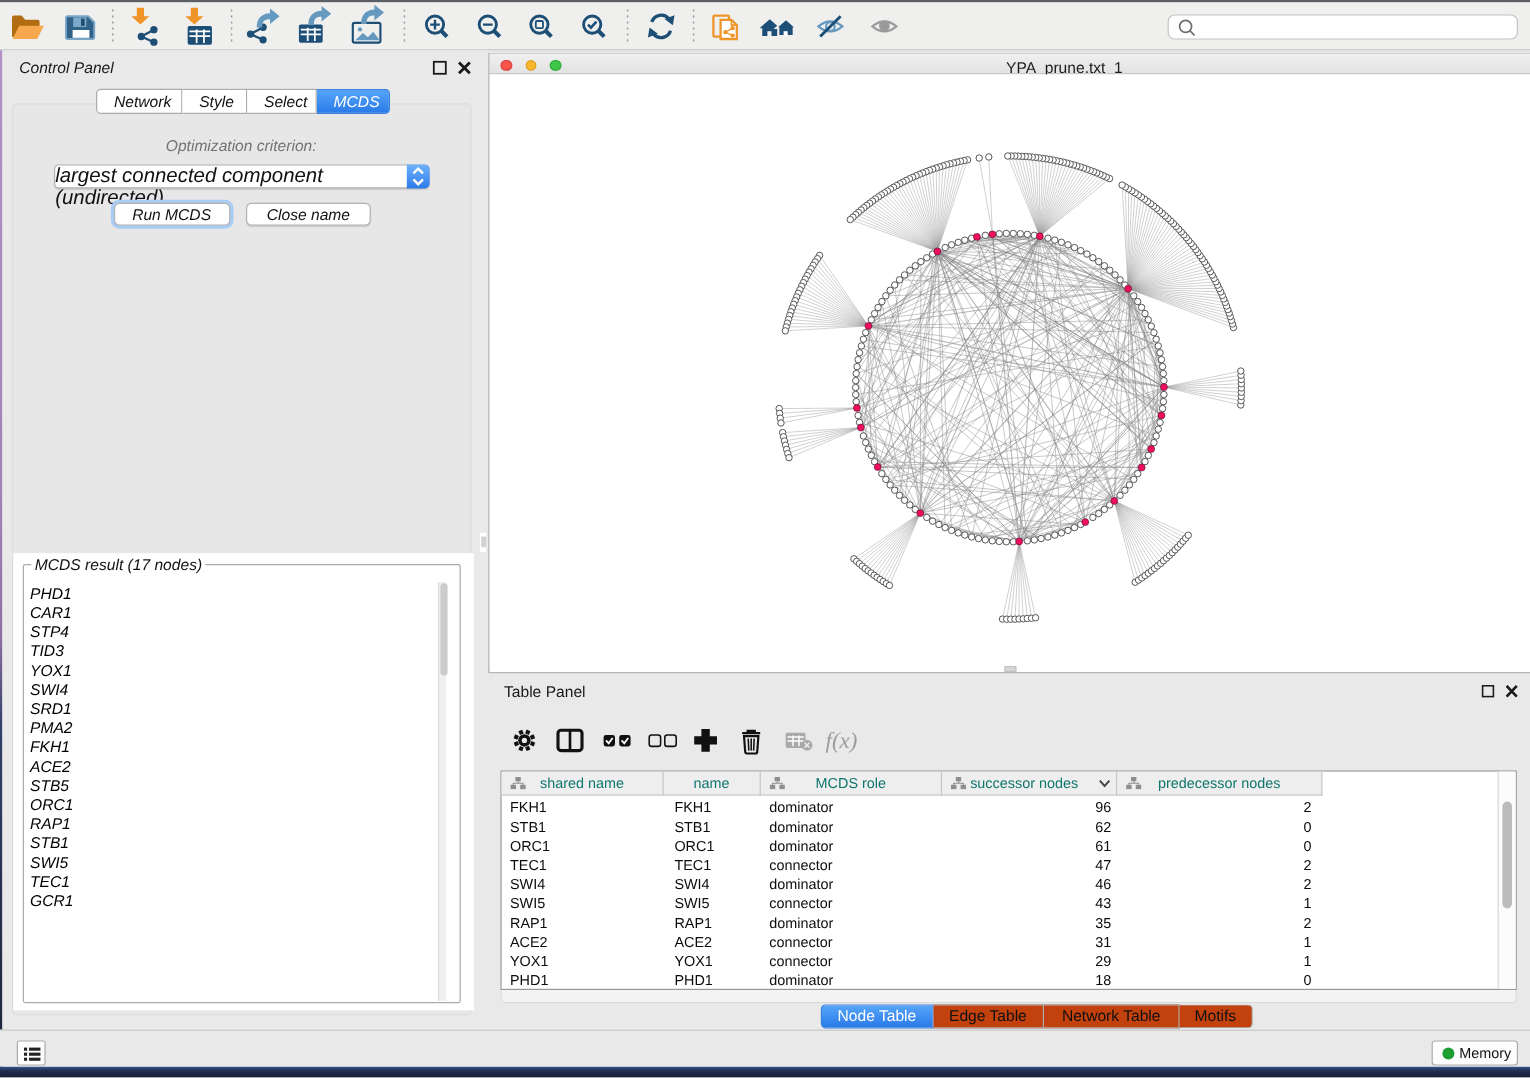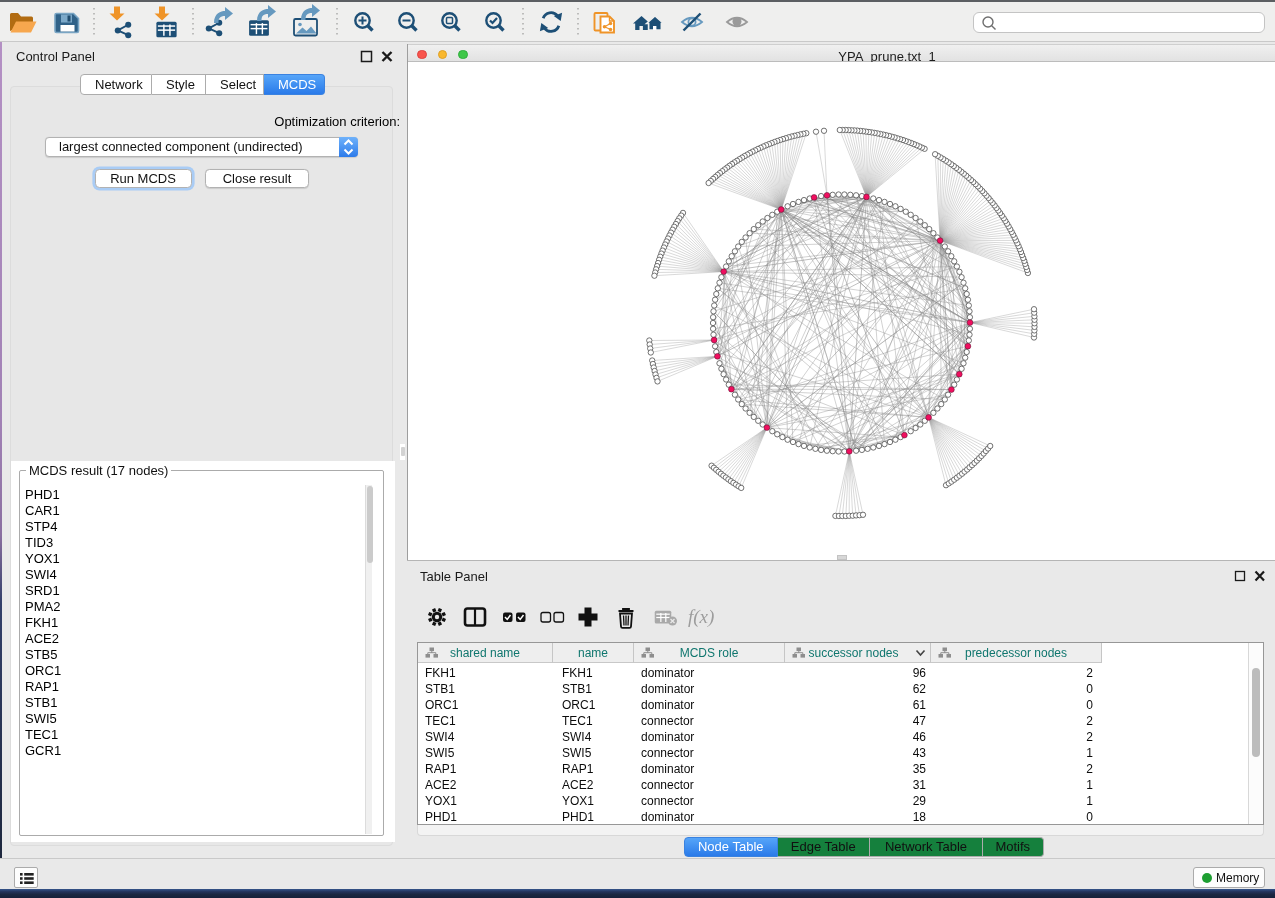--- a/index.html
+++ b/index.html
@@ -8,32 +8,32 @@
 .abs { position:absolute; }
 #topline { left:0; top:0; width:1275px; height:2px; background:#5b5e62; }
 #toolbar { left:0; top:2px; width:1275px; height:40px; background:#efefee; border-bottom:1px solid #c9c9c9; }
 #searchbox { left:973px; top:10px; width:292px; height:21px; background:#fff; border:1px solid #c4c4c4; border-radius:6px; }
 #leftstrip { left:0; top:42px; width:2px; height:850px;
   background:linear-gradient(#b490c4 0%, #a181b5 45%, #8a6fa0 58%, #33406a 66%, #1b2438 100%); }
 #botwall { left:0; top:889px; width:1275px; height:9px;
   background:linear-gradient(#35558c 0%, #24335c 30%, #1b2742 60%, #16203a 100%); }
 
 
-#cpanel { left:2px; top:42px; width:398px; height:815px; background:#e9e9e9; }
+#cpanel { left:2px; top:42px; width:398px; height:815px; background:#e9e9e9;font-style:italic; }
 #cp-title { left:14px; top:7px; font-size:13px; color:#1a1a1a; }
 #cp-tabs { left:78px; top:32px; height:21px; display:flex; font-size:13px; }
 .tab { background:#fff; border:1px solid #acacac; border-left:none; padding:0 14px;
   line-height:19px; color:#111; text-align:left; }
 .tab.first { border-left:1px solid #acacac; border-radius:4px 0 0 4px; }
 .tab.last { border-radius:0 4px 4px 0; }
 .tab.sel { background:linear-gradient(#56a5f9, #2a7ae9); color:#fff; border-color:#3a82e0; }
-#cp-optlabel { left:0px; top:72px; width:398px; text-align:right; font-size:13px; color:#000000; }
+#cp-optlabel { left:0px; top:72px; width:398px; text-align:center; font-size:13px; color:#737373; }
 #cp-combo { left:43px; top:95px; width:313px; height:20px; background:#fff;
-  border:1px solid #b2b2b2; border-radius:4px; font-size:13px; color:#111; line-height:18px;
-  padding-left:13px; box-shadow:0 .5px 1px rgba(0,0,0,.12); }
+  border:1px solid #b2b2b2; border-radius:4px; font-size:17px; color:#111; line-height:18px;
+  box-shadow:0 .5px 1px rgba(0,0,0,.12); }
 #cp-stepper { right:-1px; top:-1px; width:19px; height:20px; border-radius:0 4px 4px 0;
   background:linear-gradient(#6fb2fb, #2d7bea); }
 .cbtn { position:absolute; background:#fff; border:1px solid #b2b2b2; border-radius:4.5px;
   font-size:13px; color:#111; text-align:center; line-height:17.5px; height:19.5px;
   box-shadow:0 .5px 1px rgba(0,0,0,.12); }
 #btn-run { left:92.5px; top:126.5px; width:97px; box-shadow:0 0 0 2.6px #a9ccf5, 0 .5px 1px rgba(0,0,0,.12); }
 #btn-close { left:203px; top:126.5px; width:104px; }
 #cp-white { left:9px; top:419px; width:384px; height:381px; background:#fff; }
 #groupbox { left:8px; top:9px; width:365px; height:366px; border:1px solid #ababab; border-radius:2px; }
 #gb-label { position:absolute; left:6px; top:-8px; background:#fff; padding:0 3px; font-size:13px; color:#111; }
@@ -67,21 +67,21 @@
 .rows { position:absolute; left:0; top:22px; font-size:12px; color:#0c0c0c; }
 .row { position:absolute; height:16px; line-height:16px; }
 .c1 { position:absolute; left:7px; }
 .c2 { position:absolute; left:144px; }
 .c3 { position:absolute; left:223px;text-align:right; }
 .c4 { position:absolute; left:380px; width:128px; text-align:right; }
 .c5 { position:absolute; left:555px; width:120px; text-align:right; }
 #tp-vscroll { position:absolute; right:0px; top:0px; width:15px; height:181px; background:#fcfcfc; border-left:1px solid #d8d8d8; }
 #tp-thumb { position:absolute; left:3px; top:25px; width:8px; height:89px; background:#bcbcbc; border-radius:4px; }
 #tp-tabs { left:252px; top:276px; height:20px; display:flex; font-size:13px; }
-.btab { background:#15803d; border:1px solid #acacac; border-left:none; line-height:18px; color:#111; text-align:center; }
+.btab { background:#c2410c; border:1px solid #acacac; border-left:none; line-height:18px; color:#111; text-align:center; }
 .btab.first { border-left:1px solid #acacac; border-radius:4px 0 0 4px;margin-left:25px; }
 .btab.last { border-radius:0 4px 4px 0; }
 .btab.sel { background:linear-gradient(#56a5f9, #2a7ae9); color:#fff; border-color:#3a82e0; }
 
 
 #statusbar { left:0; top:858px; width:1275px; height:31px; background:#e9e9e9; border-top:1px solid #c9c9c9; }
 #st-listbtn { left:14px; top:8px; width:24px; height:21px; background:#fdfdfd; border:1px solid #ababab; border-radius:2px; }
 #st-mem { left:1193px; top:8px; width:72px; height:21px; background:#fdfdfd; border:1px solid #ababab; border-radius:3px; font-size:12px; color:#111; }
 #st-memdot { position:absolute; left:8px; top:5px; width:10px; height:10px; border-radius:50%; background:#1d9e31; }
 #st-memtxt { position:absolute; left:22px; top:3px; }
@@ -203,21 +203,21 @@
   <div class="abs" id="cp-optlabel">Optimization criterion:</div>
   <div class="abs" id="cp-combo">largest connected component (undirected)
     <div class="abs" id="cp-stepper">
         <svg width="19" height="20" style="position:absolute;left:0;top:0">
           <path d="M5.5 7.5 L9.5 3.5 L13.5 7.5" fill="none" stroke="#fff" stroke-width="2"></path>
           <path d="M5.5 12.5 L9.5 16.5 L13.5 12.5" fill="none" stroke="#fff" stroke-width="2"></path>
         </svg>
       </div>
   </div>
   <div class="cbtn" id="btn-run">Run MCDS</div>
-  <div class="cbtn" id="btn-close">Close result</div>
+  <div class="cbtn" id="btn-close">Close name</div>
   <div class="abs" id="cp-white">
     <div class="abs" id="groupbox">
       <div id="gb-label">MCDS result (17 nodes)</div>
       <div id="gb-list">PHD1<br>CAR1<br>STP4<br>TID3<br>YOX1<br>SWI4<br>SRD1<br>PMA2<br>FKH1<br>ACE2<br>STB5<br>ORC1<br>RAP1<br>STB1<br>SWI5<br>TEC1<br>GCR1</div>
       <div id="gb-scroll">
           <div id="gb-thumb"></div>
         </div>
     </div>
   </div>
 </div>

